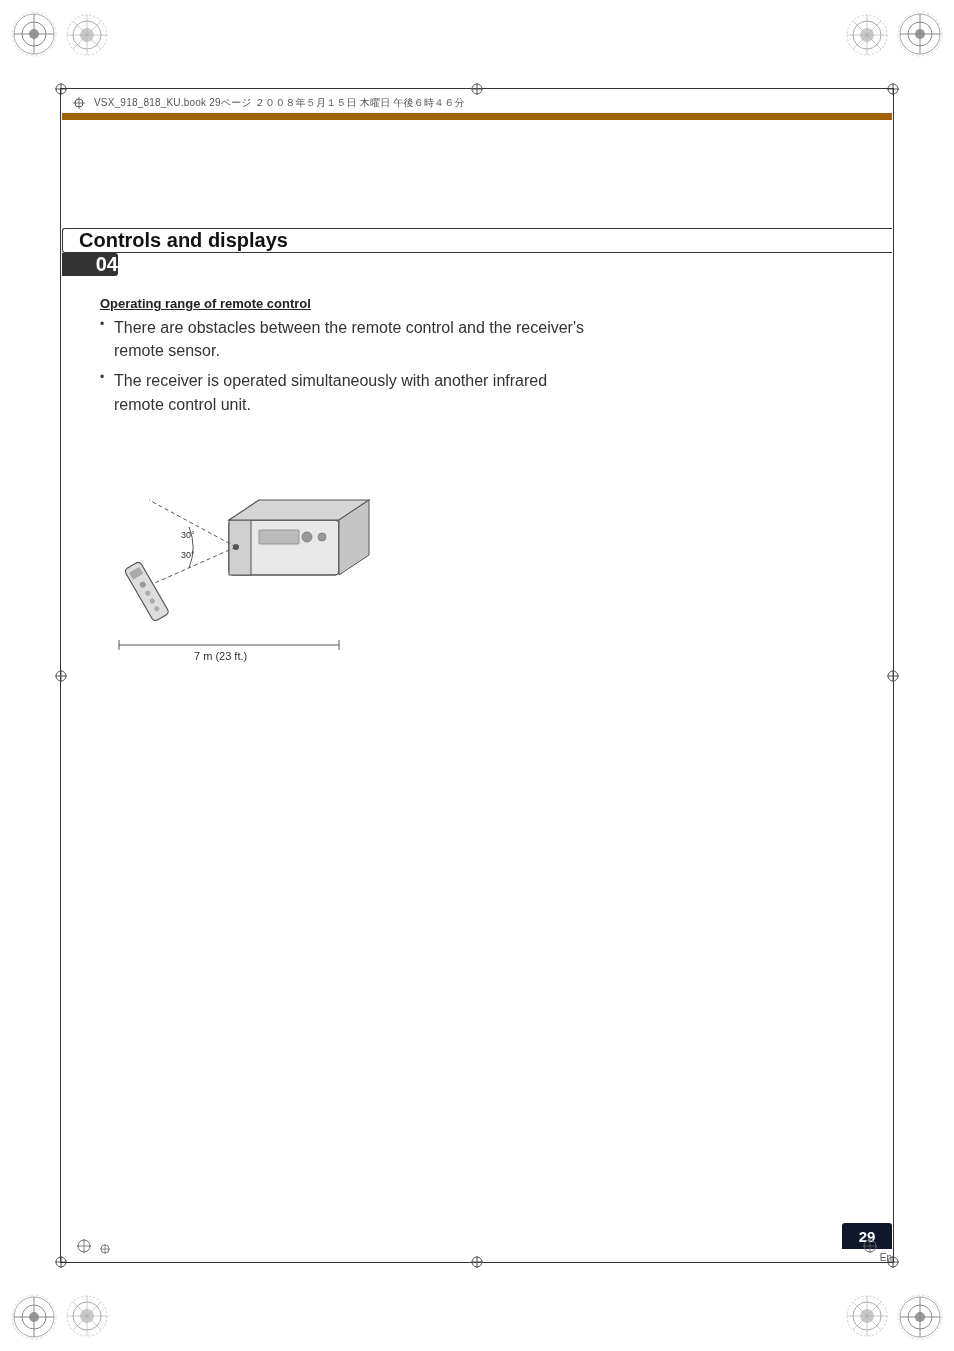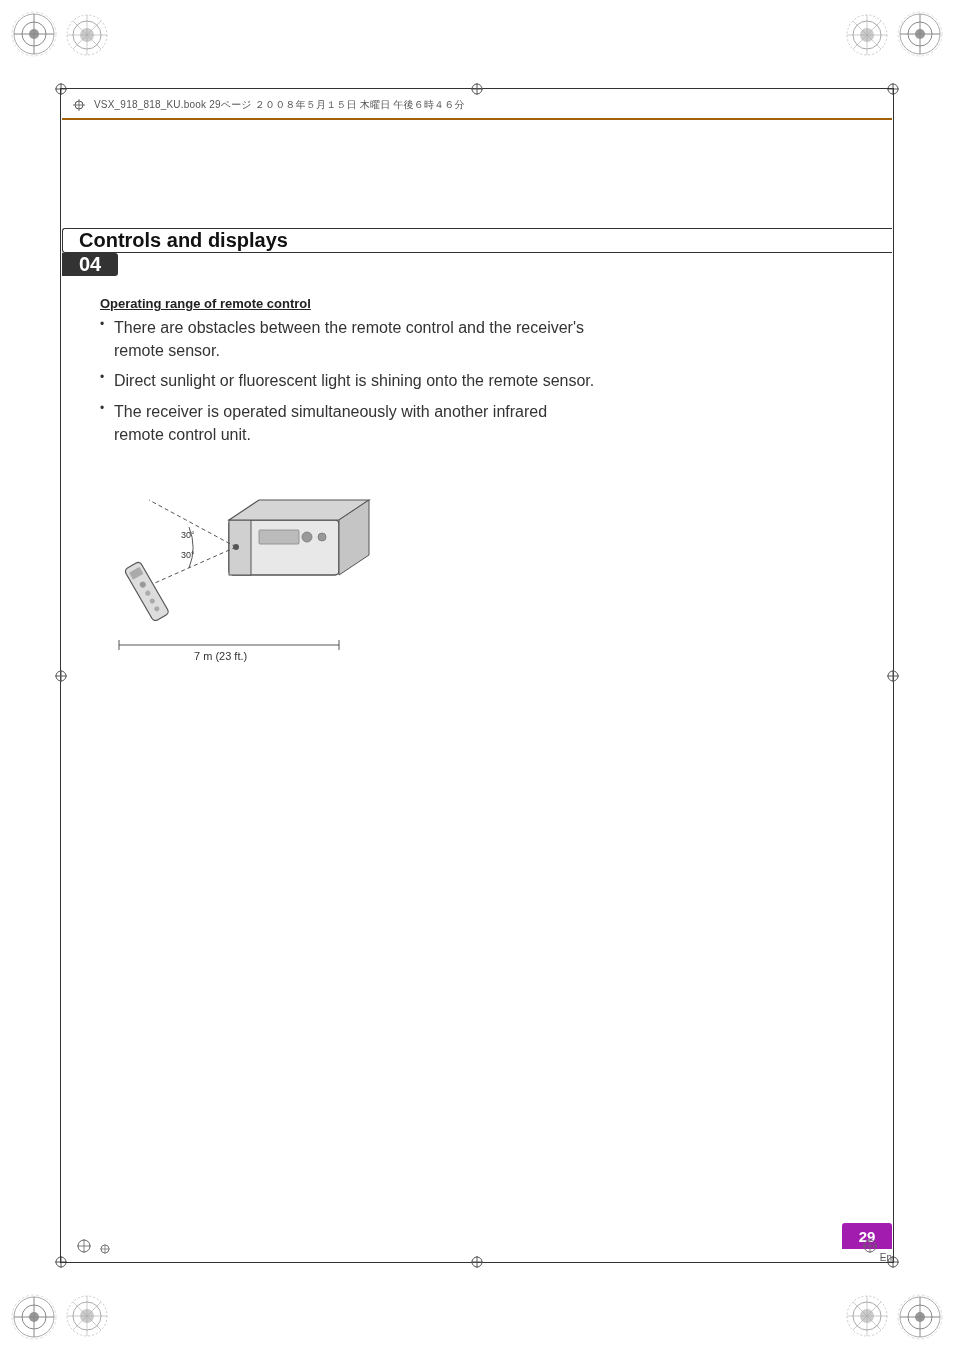--- a/index.html
+++ b/index.html
@@ -56,21 +56,21 @@
       background: #333;
     }
 
     
     .header-strip {
       position: absolute;
       top: 92px;
       left: 62px;
       right: 62px;
       height: 28px;
-      border-bottom: 2px solid #a16207;
+      border-bottom: 7px solid #a16207;
       display: flex;
       align-items: center;
       padding: 0 10px;
     }
     .header-strip-text {
       font-size: 10px;
       color: #555;
       letter-spacing: 0.02em;
     }
 
@@ -98,21 +98,21 @@
       font-size: 20px;
       font-weight: bold;
       color: #111;
     }
     .chapter-number-box {
       width: 56px;
       background: #333;
       color: #fff;
       display: flex;
       align-items: center;
-      justify-content: center;
+      justify-content: flex-end;
       font-size: 20px;
       font-weight: bold;
       border-radius: 0 3px 3px 0;
     }
 
     
     .content-area {
       position: absolute;
       top: 296px;
       left: 100px;
@@ -165,21 +165,21 @@
     
     .footer-bar {
       position: absolute;
       bottom: 88px;
       right: 62px;
       display: flex;
       flex-direction: column;
       align-items: flex-end;
     }
     .page-number-box {
-      background: #a21caf;
+      background: #0f172a;
       color: #fff;
       width: 50px;
       height: 26px;
       display: flex;
       align-items: center;
       justify-content: center;
       font-size: 15px;
       font-weight: bold;
       border-radius: 3px 3px 0 0;
     }
@@ -322,21 +322,20 @@
   </div>
   <div class="chapter-number-box">
     <span>04</span>
   </div>
 </div>
 
 <div class="content-area">
   <div class="section-heading">Operating range of remote control</div>
   <ul class="bullet-list">
     <li>There are obstacles between the remote control and the receiver's remote sensor.</li>
-    <li>Direct sunlight or fluorescent light is shining onto the remote sensor.</li>
     <li>The receiver is operated simultaneously with another infrared remote control unit.</li>
   </ul>
 </div>
 
 <div class="diagram-area">
   <svg width="300" height="200" viewBox="0 0 300 200">
 
     <rect x="120" y="30" width="110" height="55" rx="4" ry="4" fill="#e8e8e8" stroke="#555" stroke-width="1.5"></rect>
 
     <rect x="120" y="30" width="22" height="55" fill="#d0d0d0" stroke="#555" stroke-width="1"></rect>

